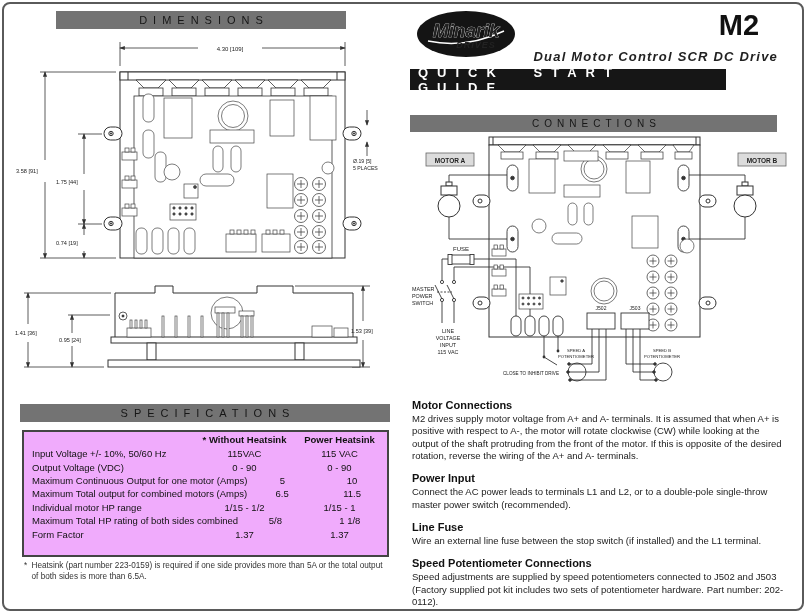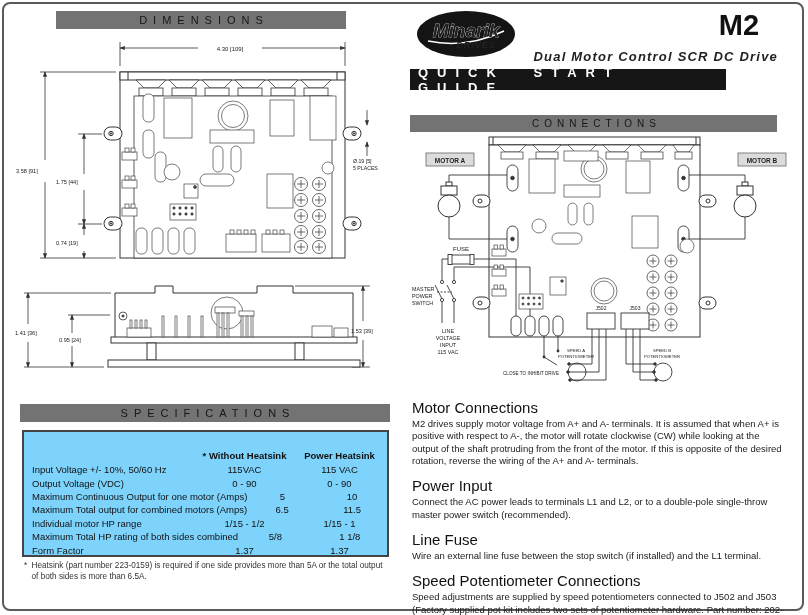--- a/index.html
+++ b/index.html
@@ -3,29 +3,29 @@
 <meta charset="utf-8">
 <style>
   *{margin:0;padding:0;box-sizing:border-box}
   html,body{width:808px;height:615px;background:#fff;font-family:"Liberation Sans",sans-serif;color:#1a1a1a;overflow:hidden;position:relative}
   .abs{position:absolute}
   .page-border{position:absolute;left:2px;top:2px;width:802px;height:609px;border:2px solid #5a5a5a;border-radius:8px;pointer-events:none}
   .band{background:#737373;color:#161616;font-weight:normal;font-size:11px;letter-spacing:6px;display:flex;align-items:center;justify-content:center;padding-left:6px}
   .banner{background:#161616;color:#fff;font-weight:bold;font-size:13px;letter-spacing:9px;word-spacing:16px;display:flex;align-items:center;justify-content:center;padding-left:8px}
   .model{font-size:29px;font-weight:bold;text-align:center;color:#111}
   .subtitle{font-size:13px;font-weight:bold;font-style:italic;letter-spacing:1.2px;text-align:right;color:#222}
-  .spec-table{border:2px solid #444;background:#7dd3fc;font-size:9.5px;color:#111;padding-top:16px}
+  .spec-table{border:2px solid #444;background:#f0abfc;font-size:9.5px;color:#111;padding-top:0}
   .spec-row{display:flex;height:13.4px;align-items:center}
   .spec-row.hdr{font-weight:bold;height:15px}
   .spec-label{flex:1;padding-left:8px;white-space:nowrap}
   .spec-v{width:95px;text-align:center}
   .footnote{font-size:8.2px;color:#333;line-height:1.3;display:flex}
   .footnote .mark{width:10px}
   .section{margin-bottom:10px}
-  .section h3{font-size:15px;font-weight:normal;margin-bottom:2px;color:#111}
+  .section h3{font-size:11px;font-weight:bold;margin-bottom:2px;color:#111}
   .section p{font-size:9.5px;line-height:1.3;color:#222}
   svg text{font-family:"Liberation Sans",sans-serif;fill:#222}
   svg{display:block}
 </style>
 </head>
 <body>
 
 <div class="page-border"></div>
 
 <div class="abs band" style="left:56px;top:11px;width:290px;height:18px">DIMENSIONS</div>

